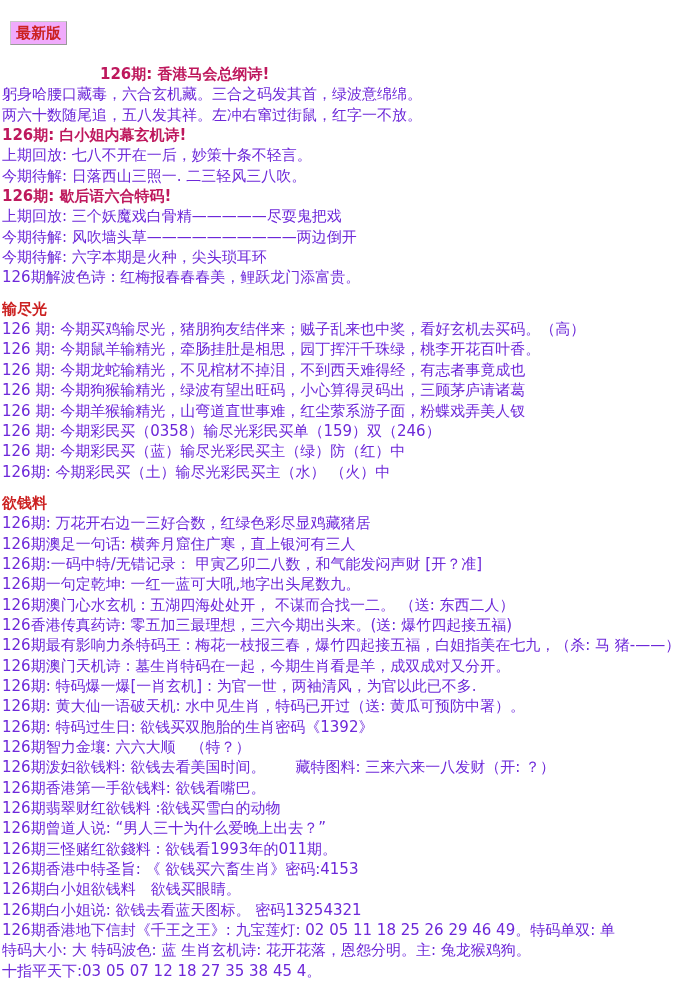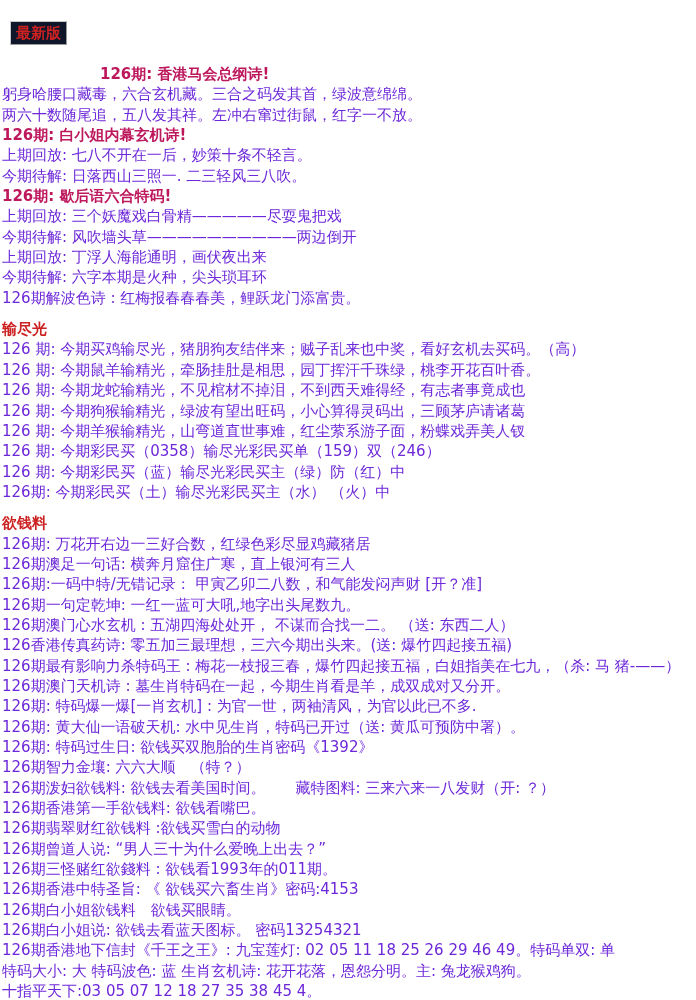--- a/index.html
+++ b/index.html
@@ -7,21 +7,21 @@
     width:696px;height:1000px;background:#ffffff;overflow:hidden;
     font-family:"DejaVu Sans","Liberation Sans",sans-serif;
   }
   .page{width:696px;height:1000px;}
   .masthead{
     display:flex;align-items:center;height:62px;padding-top:2px;
   }
   .badge{
     margin-left:10px;
     font-size:15px;font-weight:bold;color:#cc2222;
-    background:#0f172a;border:1px solid #c9c9c9;
+    background:#f0abfc;border:1px solid #c9c9c9;
     border-right-color:#9a9a9a;border-bottom-color:#9a9a9a;
     padding:3px 5px;line-height:1.1;white-space:nowrap;
   }
   .main-title{
     margin-left:16px;
     font-family:"DejaVu Serif","Liberation Serif",serif;
     font-size:44px;font-weight:bold;color:#cc1111;
     letter-spacing:15px;white-space:nowrap;line-height:1.1;
   }
   .lines{padding-left:2px;}
@@ -43,21 +43,20 @@
   <div class="lines" id="lines-container">
       <div class="line blue indent">126期: 香港马会总纲诗!</div>
       <div class="line black">躬身哈腰口藏毒，六合玄机藏。三合之码发其首，绿波意绵绵。</div>
       <div class="line black">两六十数随尾追，五八发其祥。左冲右窜过街鼠，红字一不放。</div>
       <div class="line blue">126期: 白小姐内幕玄机诗!</div>
       <div class="line black">上期回放: 七八不开在一后，妙策十条不轻言。</div>
       <div class="line black">今期待解: 日落西山三照一. 二三轻风三八吹。</div>
       <div class="line blue">126期: 歇后语六合特码!</div>
       <div class="line black">上期回放: 三个妖魔戏白骨精—————尽耍鬼把戏</div>
       <div class="line black">今期待解: 风吹墙头草——————————两边倒开</div>
-      <div class="line black">上期回放: 丁浮人海能通明，画伏夜出来</div>
       <div class="line black">今期待解: 六字本期是火种，尖头琐耳环</div>
       <div class="line black">126期解波色诗 : 红梅报春春春美，鲤跃龙门添富贵。</div>
       <div class="line red">输尽光</div>
       <div class="line black">126 期: 今期买鸡输尽光，猪朋狗友结伴来；贼子乱来也中奖，看好玄机去买码。（高）</div>
       <div class="line black">126 期: 今期鼠羊输精光，牵肠挂肚是相思，园丁挥汗千珠绿，桃李开花百叶香。</div>
       <div class="line black">126 期: 今期龙蛇输精光，不见棺材不掉泪，不到西天难得经，有志者事竟成也</div>
       <div class="line black">126 期: 今期狗猴输精光，绿波有望出旺码，小心算得灵码出，三顾茅庐请诸葛</div>
       <div class="line black">126 期: 今期羊猴输精光，山弯道直世事难，红尘萦系游子面，粉蝶戏弄美人钗</div>
       <div class="line black">126 期: 今期彩民买（0358）输尽光彩民买单（159）双（246）</div>
       <div class="line black">126 期: 今期彩民买（蓝）输尽光彩民买主（绿）防（红）中</div>

